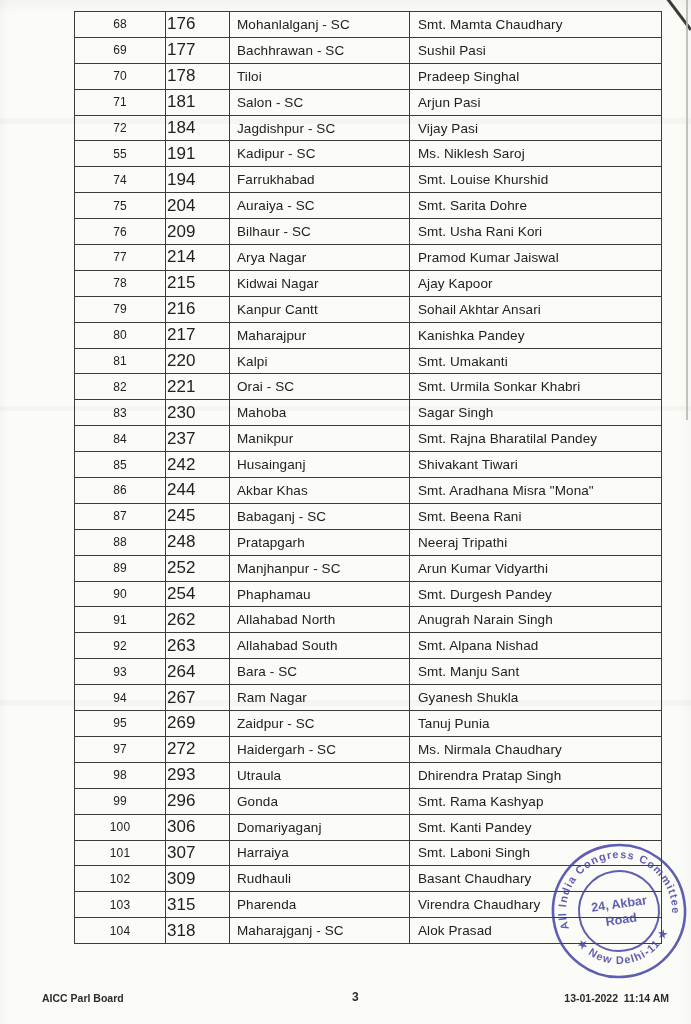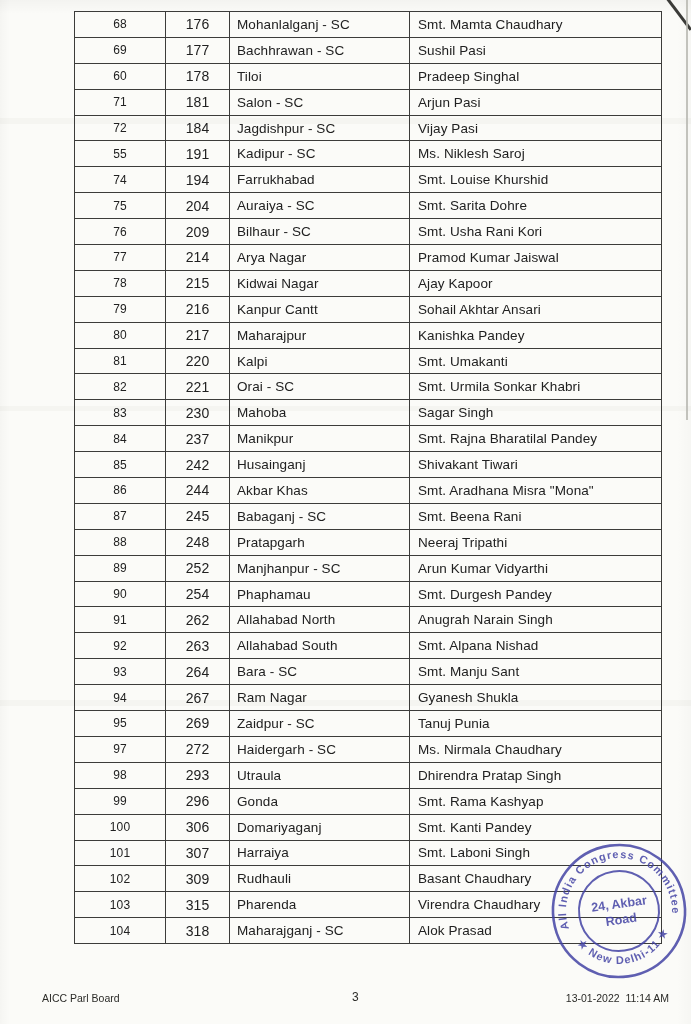--- a/index.html
+++ b/index.html
@@ -36,25 +36,25 @@
     border:1.5px solid #3c3c3a;
     vertical-align:middle;overflow:hidden;white-space:nowrap;
     font-size:13.5px;letter-spacing:.1px;color:#212121;
   }
   .roster tr{height:25.9px;}
   .col-sno{width:91px;}
   .col-code{width:64px;}
   .col-const{width:180px;}
   .col-cand{width:252px;}
   td.c-sno{text-align:center;font-size:12px;}
-  td.c-code{text-align:center;font-size:14px;}
+  td.c-code{font-size:17px;}
   td.c-const{padding-left:7px;}
   td.c-cand{padding-left:8px;}
   .footer-left,.footer-page,.footer-date{
-    position:absolute;font-size:10.5px;font-weight:400;color:#2b2b28;white-space:pre;
+    position:absolute;font-size:10.5px;font-weight:700;color:#2b2b28;white-space:pre;
   }
   .footer-left{left:42px;top:992px;}
   .footer-page{left:352px;top:990px;font-size:12px;}
   .footer-date{right:22px;top:992px;}
   .stamp{position:absolute;left:539px;top:831px;opacity:.84;}
   .stamp .ring{fill:none;stroke:#4242a4;}
   .stamp .ring.outer{stroke-width:2.6;}
   .stamp .ring.inner{stroke-width:2;}
   .stamp text{fill:#4242a4;}
   .ring-text{font-size:11px;font-weight:600;letter-spacing:1.1px;font-family:"Liberation Sans",sans-serif;}
@@ -85,21 +85,21 @@
       <td class="c-const">Mohanlalganj - SC</td>
       <td class="c-cand">Smt. Mamta Chaudhary</td>
     </tr>
         <tr>
       <td class="c-sno">69</td>
       <td class="c-code">177</td>
       <td class="c-const">Bachhrawan - SC</td>
       <td class="c-cand">Sushil Pasi</td>
     </tr>
         <tr>
-      <td class="c-sno">60</td>
+      <td class="c-sno">70</td>
       <td class="c-code">178</td>
       <td class="c-const">Tiloi</td>
       <td class="c-cand">Pradeep Singhal</td>
     </tr>
         <tr>
       <td class="c-sno">71</td>
       <td class="c-code">181</td>
       <td class="c-const">Salon - SC</td>
       <td class="c-cand">Arjun Pasi</td>
     </tr>

